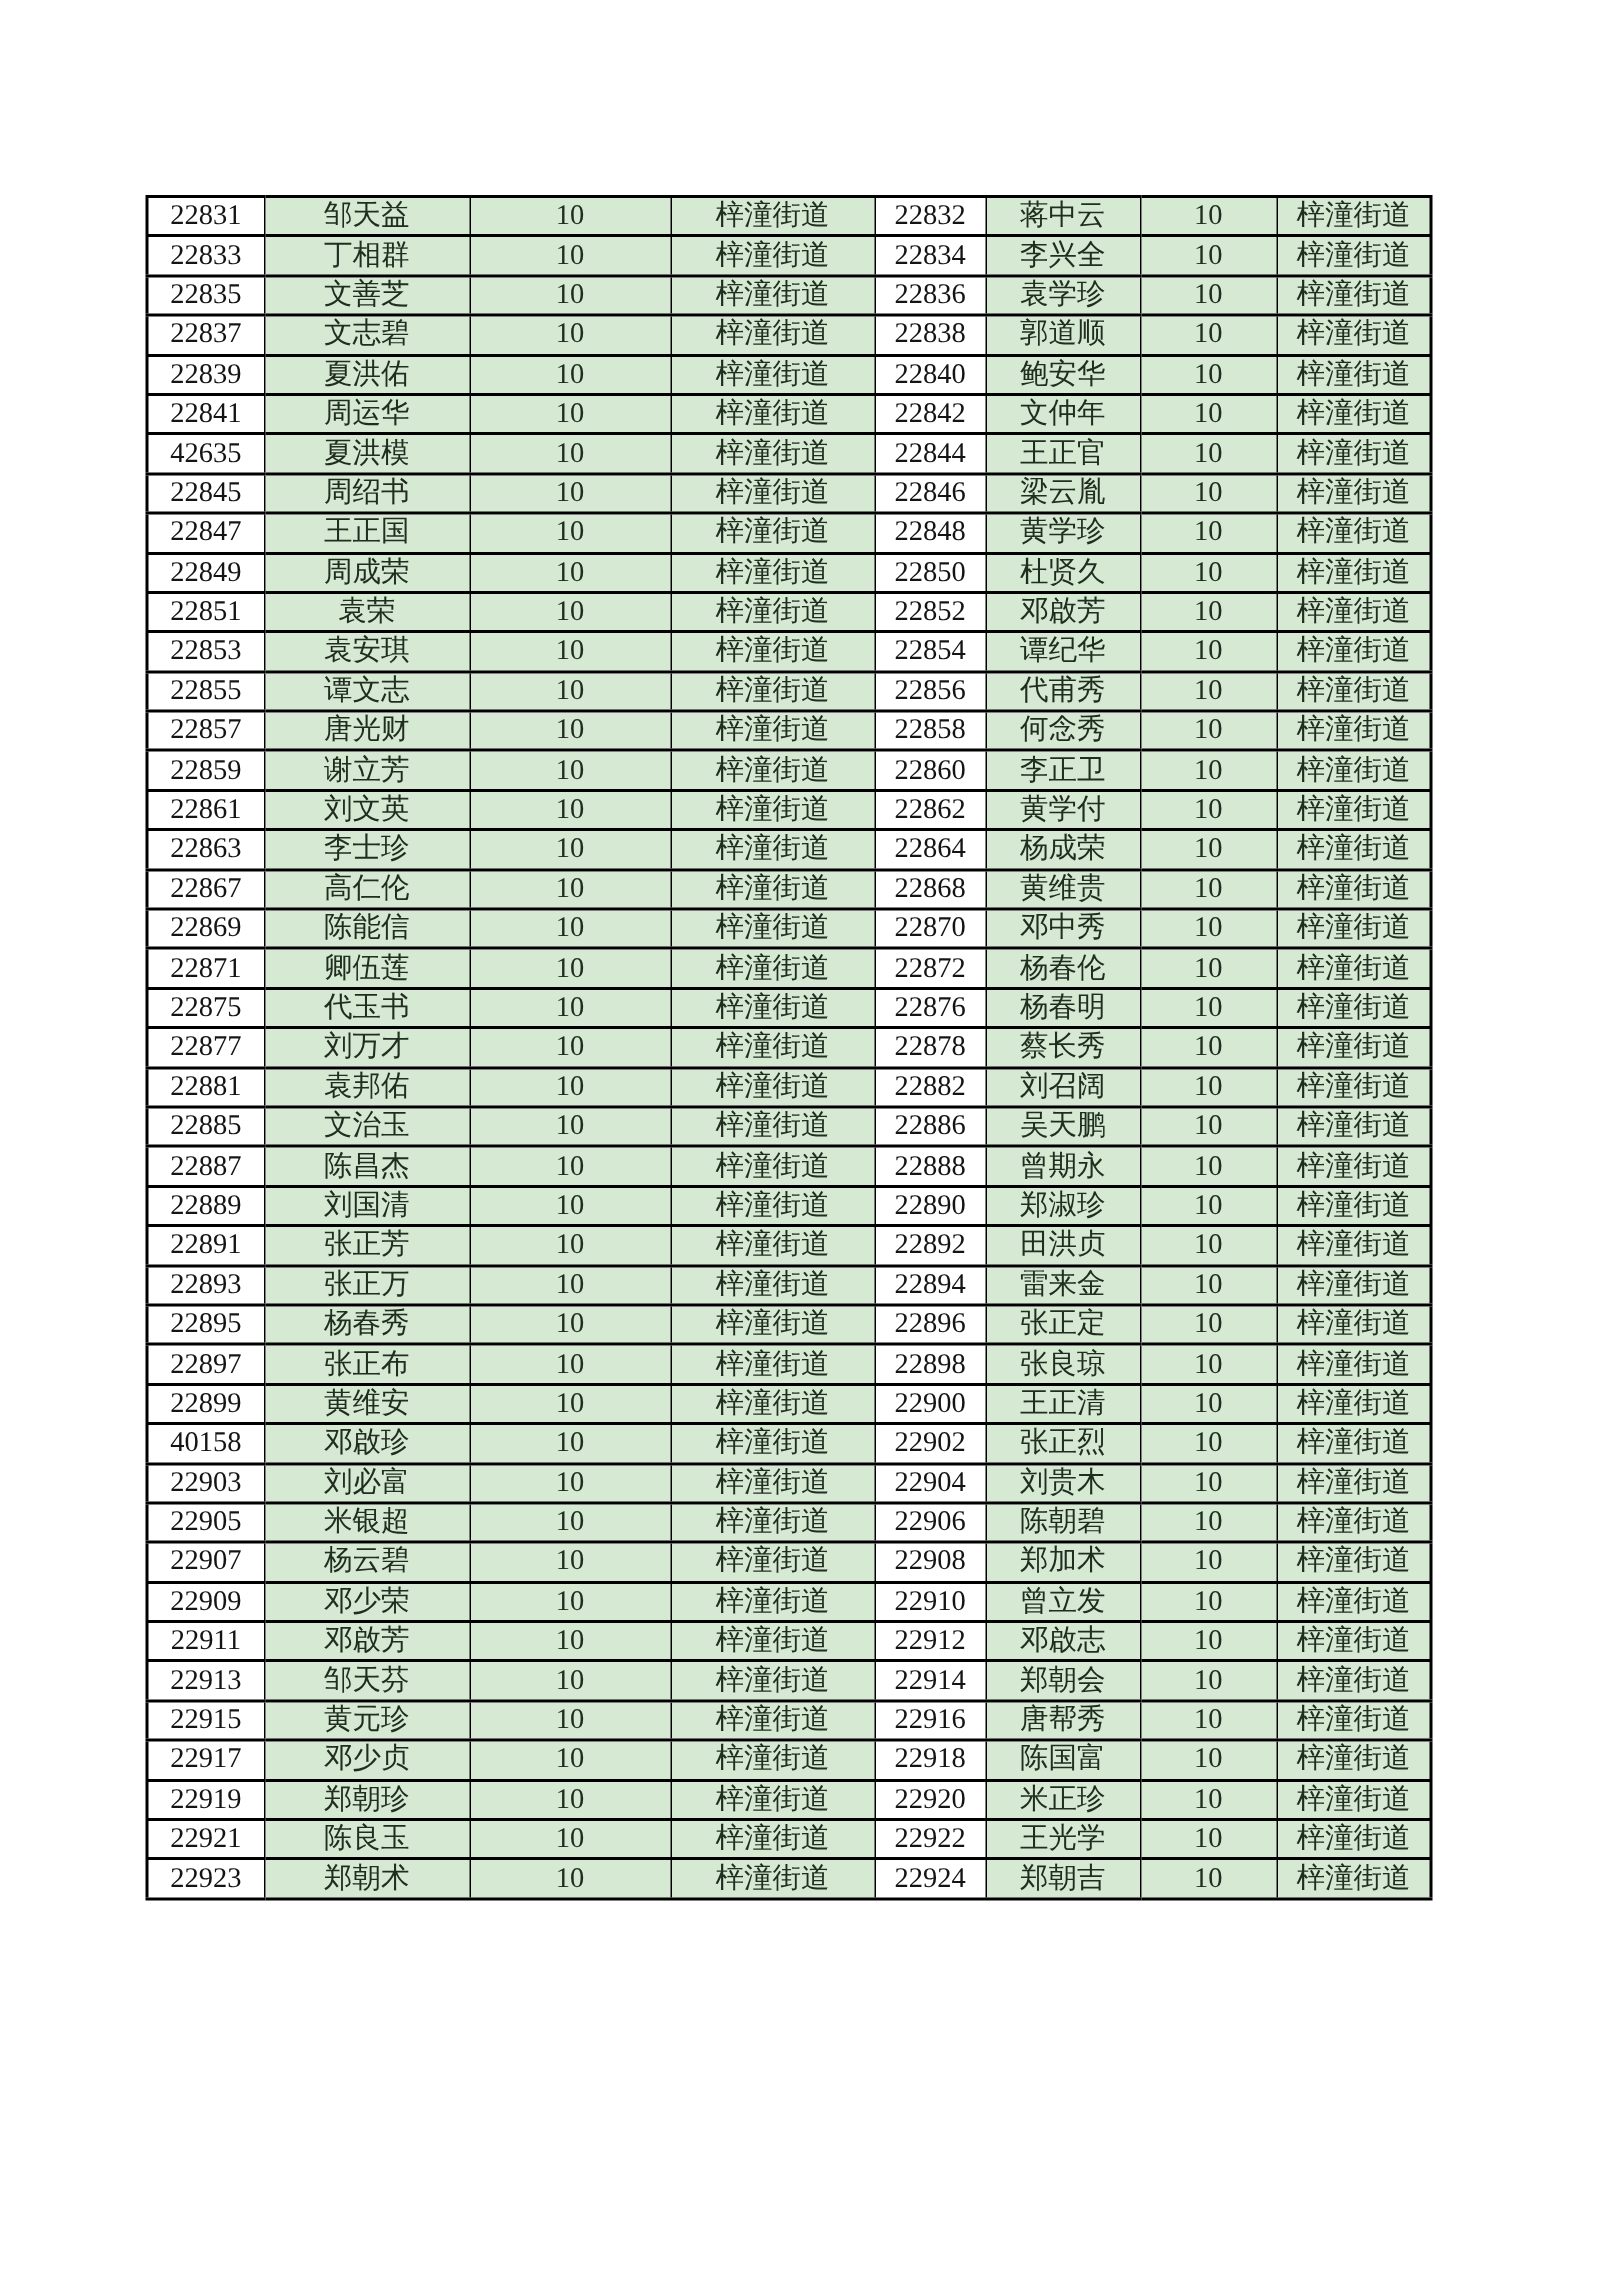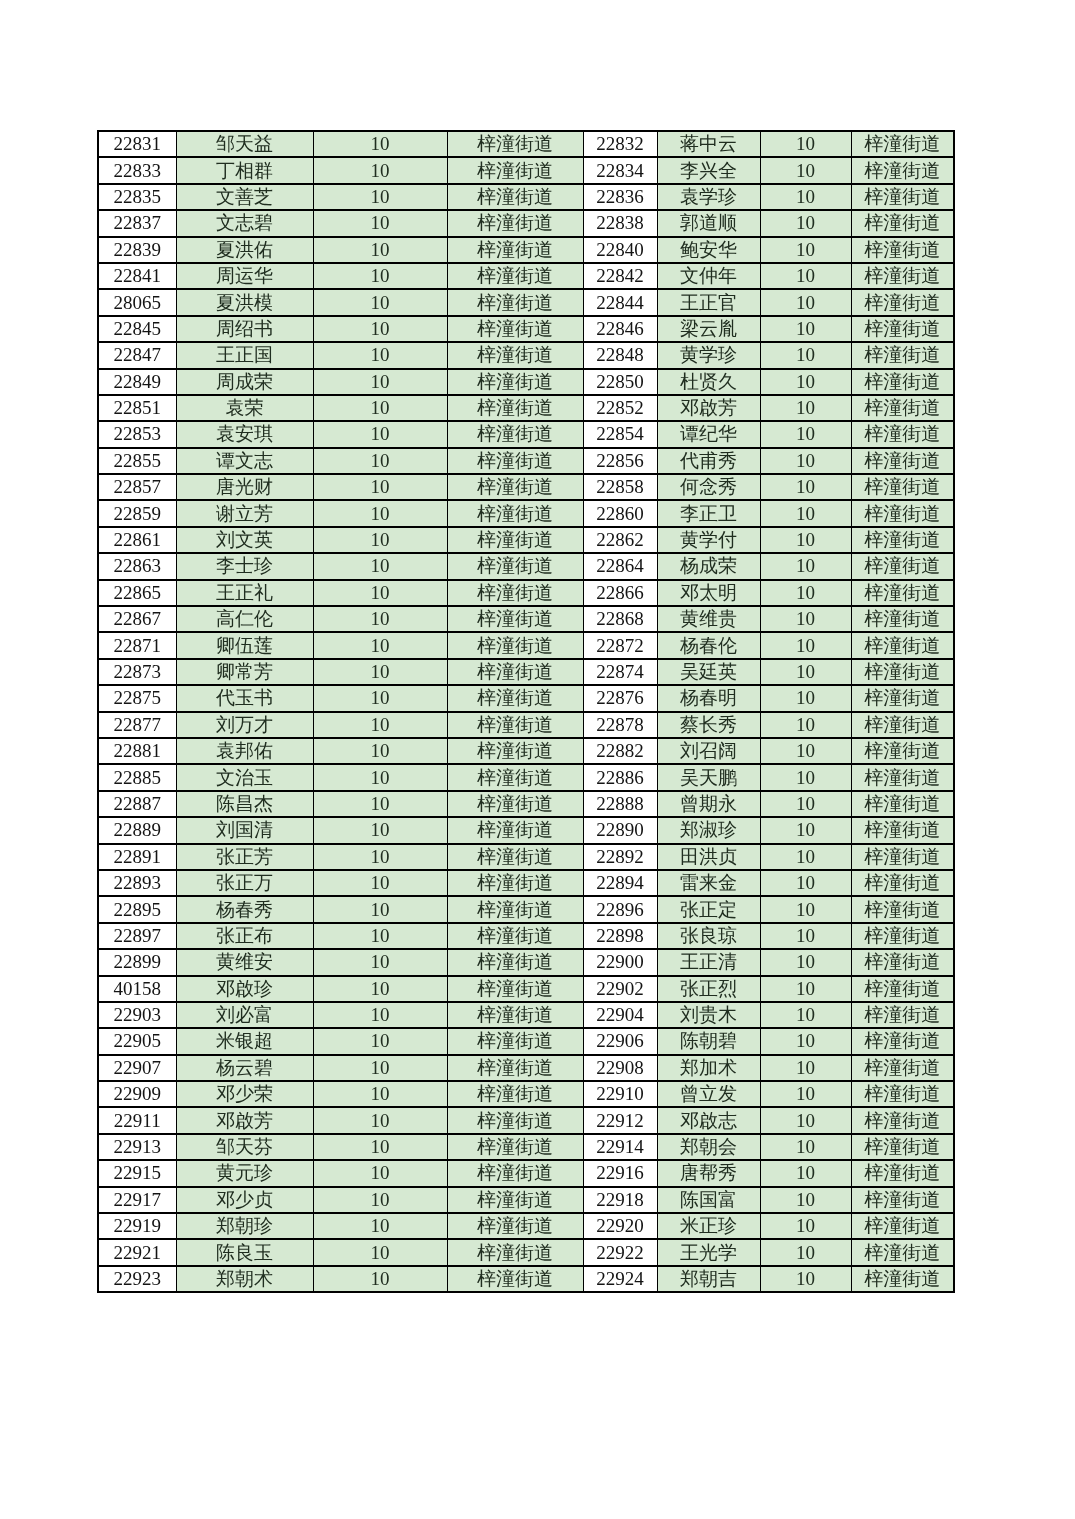--- a/index.html
+++ b/index.html
@@ -113,21 +113,21 @@
           <td class="cell-id">22841</td>
           <td class="cell-green">周运华</td>
           <td class="cell-green">10</td>
           <td class="cell-green">梓潼街道</td>
           <td class="cell-id">22842</td>
           <td class="cell-green">文仲年</td>
           <td class="cell-green">10</td>
           <td class="cell-green">梓潼街道</td>
         </tr>
         <tr>
-          <td class="cell-id">28065</td>
+          <td class="cell-id">42635</td>
           <td class="cell-green">夏洪模</td>
           <td class="cell-green">10</td>
           <td class="cell-green">梓潼街道</td>
           <td class="cell-id">22844</td>
           <td class="cell-green">王正官</td>
           <td class="cell-green">10</td>
           <td class="cell-green">梓潼街道</td>
         </tr>
         <tr>
           <td class="cell-id">22845</td>
@@ -223,56 +223,46 @@
           <td class="cell-id">22863</td>
           <td class="cell-green">李士珍</td>
           <td class="cell-green">10</td>
           <td class="cell-green">梓潼街道</td>
           <td class="cell-id">22864</td>
           <td class="cell-green">杨成荣</td>
           <td class="cell-green">10</td>
           <td class="cell-green">梓潼街道</td>
         </tr>
         <tr>
-          <td class="cell-id">22865</td>
-          <td class="cell-green">王正礼</td>
-          <td class="cell-green">10</td>
-          <td class="cell-green">梓潼街道</td>
-          <td class="cell-id">22866</td>
-          <td class="cell-green">邓太明</td>
-          <td class="cell-green">10</td>
-          <td class="cell-green">梓潼街道</td>
-        </tr>
-        <tr>
           <td class="cell-id">22867</td>
           <td class="cell-green">高仁伦</td>
           <td class="cell-green">10</td>
           <td class="cell-green">梓潼街道</td>
           <td class="cell-id">22868</td>
           <td class="cell-green">黄维贵</td>
           <td class="cell-green">10</td>
           <td class="cell-green">梓潼街道</td>
         </tr>
         <tr>
+          <td class="cell-id">22869</td>
+          <td class="cell-green">陈能信</td>
+          <td class="cell-green">10</td>
+          <td class="cell-green">梓潼街道</td>
+          <td class="cell-id">22870</td>
+          <td class="cell-green">邓中秀</td>
+          <td class="cell-green">10</td>
+          <td class="cell-green">梓潼街道</td>
+        </tr>
+        <tr>
           <td class="cell-id">22871</td>
           <td class="cell-green">卿伍莲</td>
           <td class="cell-green">10</td>
           <td class="cell-green">梓潼街道</td>
           <td class="cell-id">22872</td>
           <td class="cell-green">杨春伦</td>
-          <td class="cell-green">10</td>
-          <td class="cell-green">梓潼街道</td>
-        </tr>
-        <tr>
-          <td class="cell-id">22873</td>
-          <td class="cell-green">卿常芳</td>
-          <td class="cell-green">10</td>
-          <td class="cell-green">梓潼街道</td>
-          <td class="cell-id">22874</td>
-          <td class="cell-green">吴廷英</td>
           <td class="cell-green">10</td>
           <td class="cell-green">梓潼街道</td>
         </tr>
         <tr>
           <td class="cell-id">22875</td>
           <td class="cell-green">代玉书</td>
           <td class="cell-green">10</td>
           <td class="cell-green">梓潼街道</td>
           <td class="cell-id">22876</td>
           <td class="cell-green">杨春明</td>

